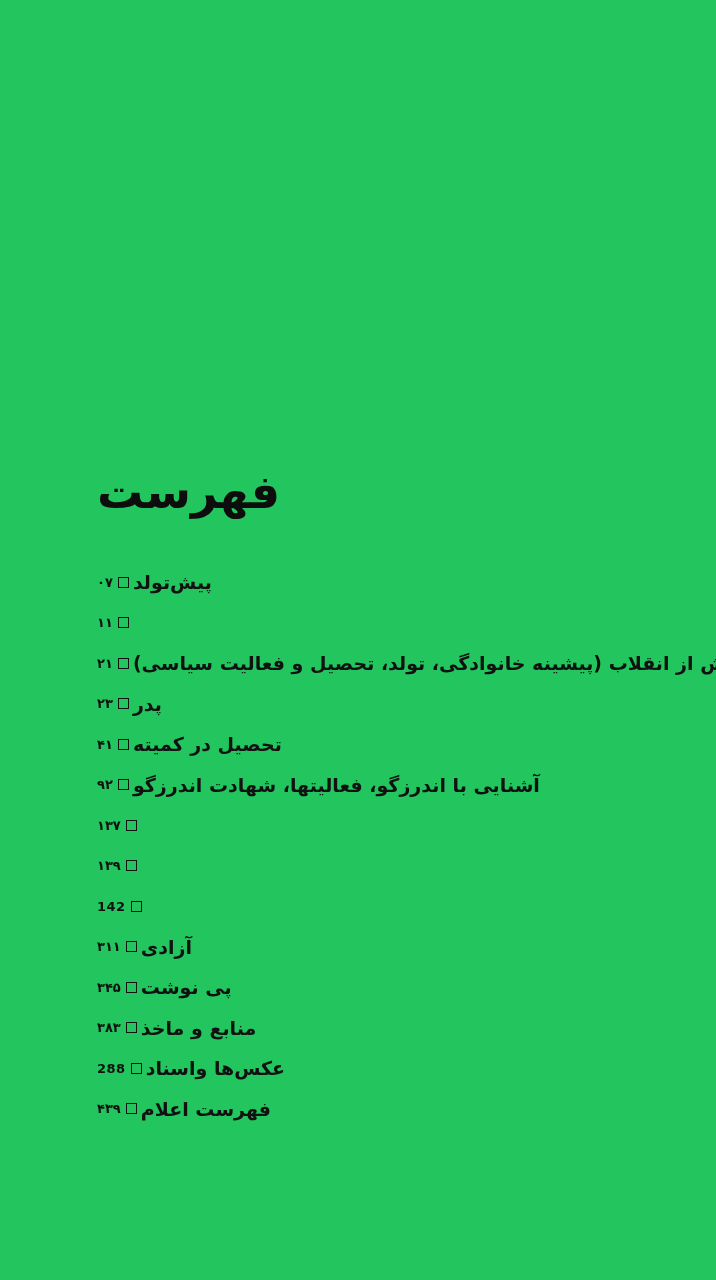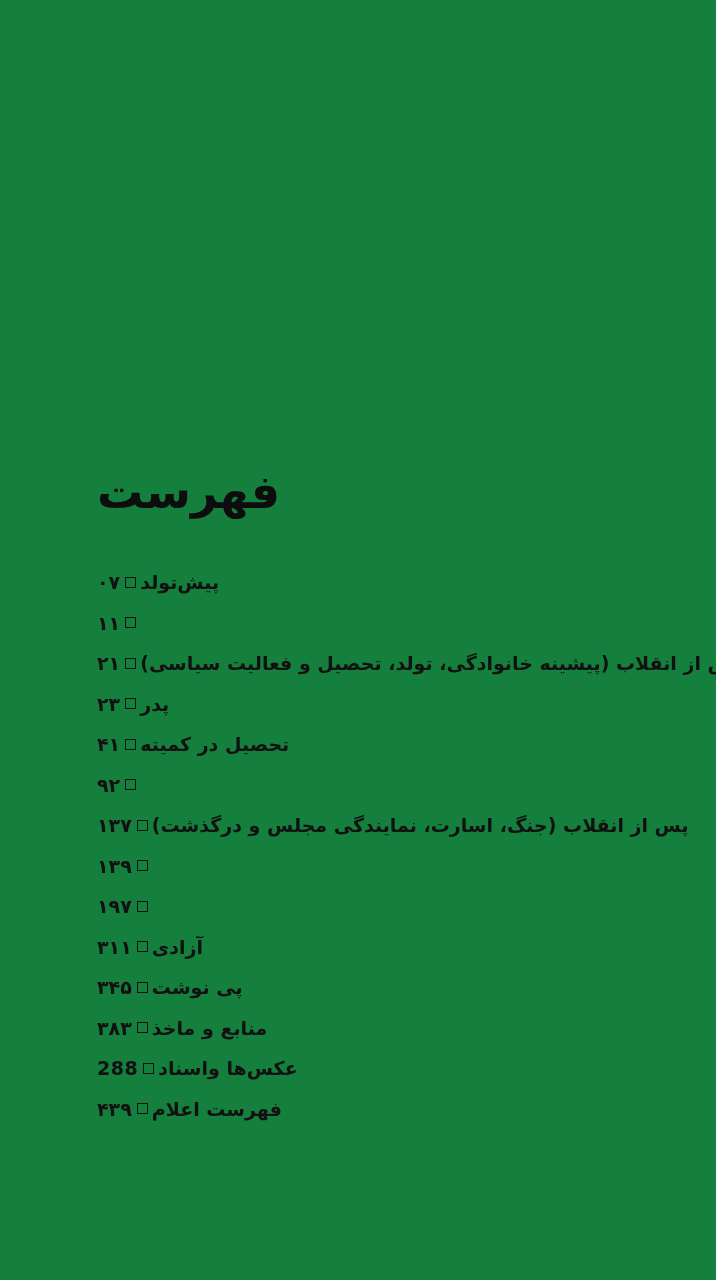--- a/index.html
+++ b/index.html
@@ -11,21 +11,21 @@
       width: 716px;
       height: 1280px;
       position: relative;
       overflow: hidden;
       font-family: "DejaVu Sans", sans-serif;
       color: #111111;
     }
     .page {
       position: absolute;
       inset: 0;
-      background: #15803d;
+      background: #22c55e;
     }
     .title {
       position: absolute;
       left: 97px;
       top: 462px;
       direction: rtl;
       font-family: "DejaVu Sans", sans-serif;
       font-weight: bold;
       font-size: 46px;
       line-height: 60px;
@@ -47,21 +47,21 @@
       align-items: center;
       height: 40.5px;
       white-space: nowrap;
       font-family: "DejaVu Sans", sans-serif;
       font-weight: bold;
       font-size: 19px;
       color: #111111;
     }
     .page-num {
       direction: rtl;
-      font-size: 19px;
+      font-size: 13px;
       letter-spacing: 0.5px;
     }
     .sep {
       display: inline-block;
       width: 9px;
       height: 9px;
       border: 1.6px solid #111111;
       margin: 0 4px 0 5px;
       flex: none;
     }
@@ -97,32 +97,32 @@
       <span class="entry-title">پدر</span>
     </li>
     <li class="toc-entry">
       <span class="page-num">۴۱</span>
       <span class="sep"></span>
       <span class="entry-title">تحصیل در کمیته</span>
     </li>
     <li class="toc-entry">
       <span class="page-num">۹۲</span>
       <span class="sep"></span>
+      <span class="entry-title">آشنایی با اندرزگو، فعالیتها، شهادت اندرزگو</span>
     </li>
     <li class="toc-entry">
       <span class="page-num">۱۳۷</span>
       <span class="sep"></span>
-      <span class="entry-title">پس از انقلاب (جنگ، اسارت، نمایندگی مجلس و درگذشت)</span>
     </li>
     <li class="toc-entry">
       <span class="page-num">۱۳۹</span>
       <span class="sep"></span>
     </li>
     <li class="toc-entry">
-      <span class="page-num">۱۹۷</span>
+      <span class="page-num">142</span>
       <span class="sep"></span>
     </li>
     <li class="toc-entry">
       <span class="page-num">۳۱۱</span>
       <span class="sep"></span>
       <span class="entry-title">آزادی</span>
     </li>
     <li class="toc-entry">
       <span class="page-num">۳۴۵</span>
       <span class="sep"></span>

